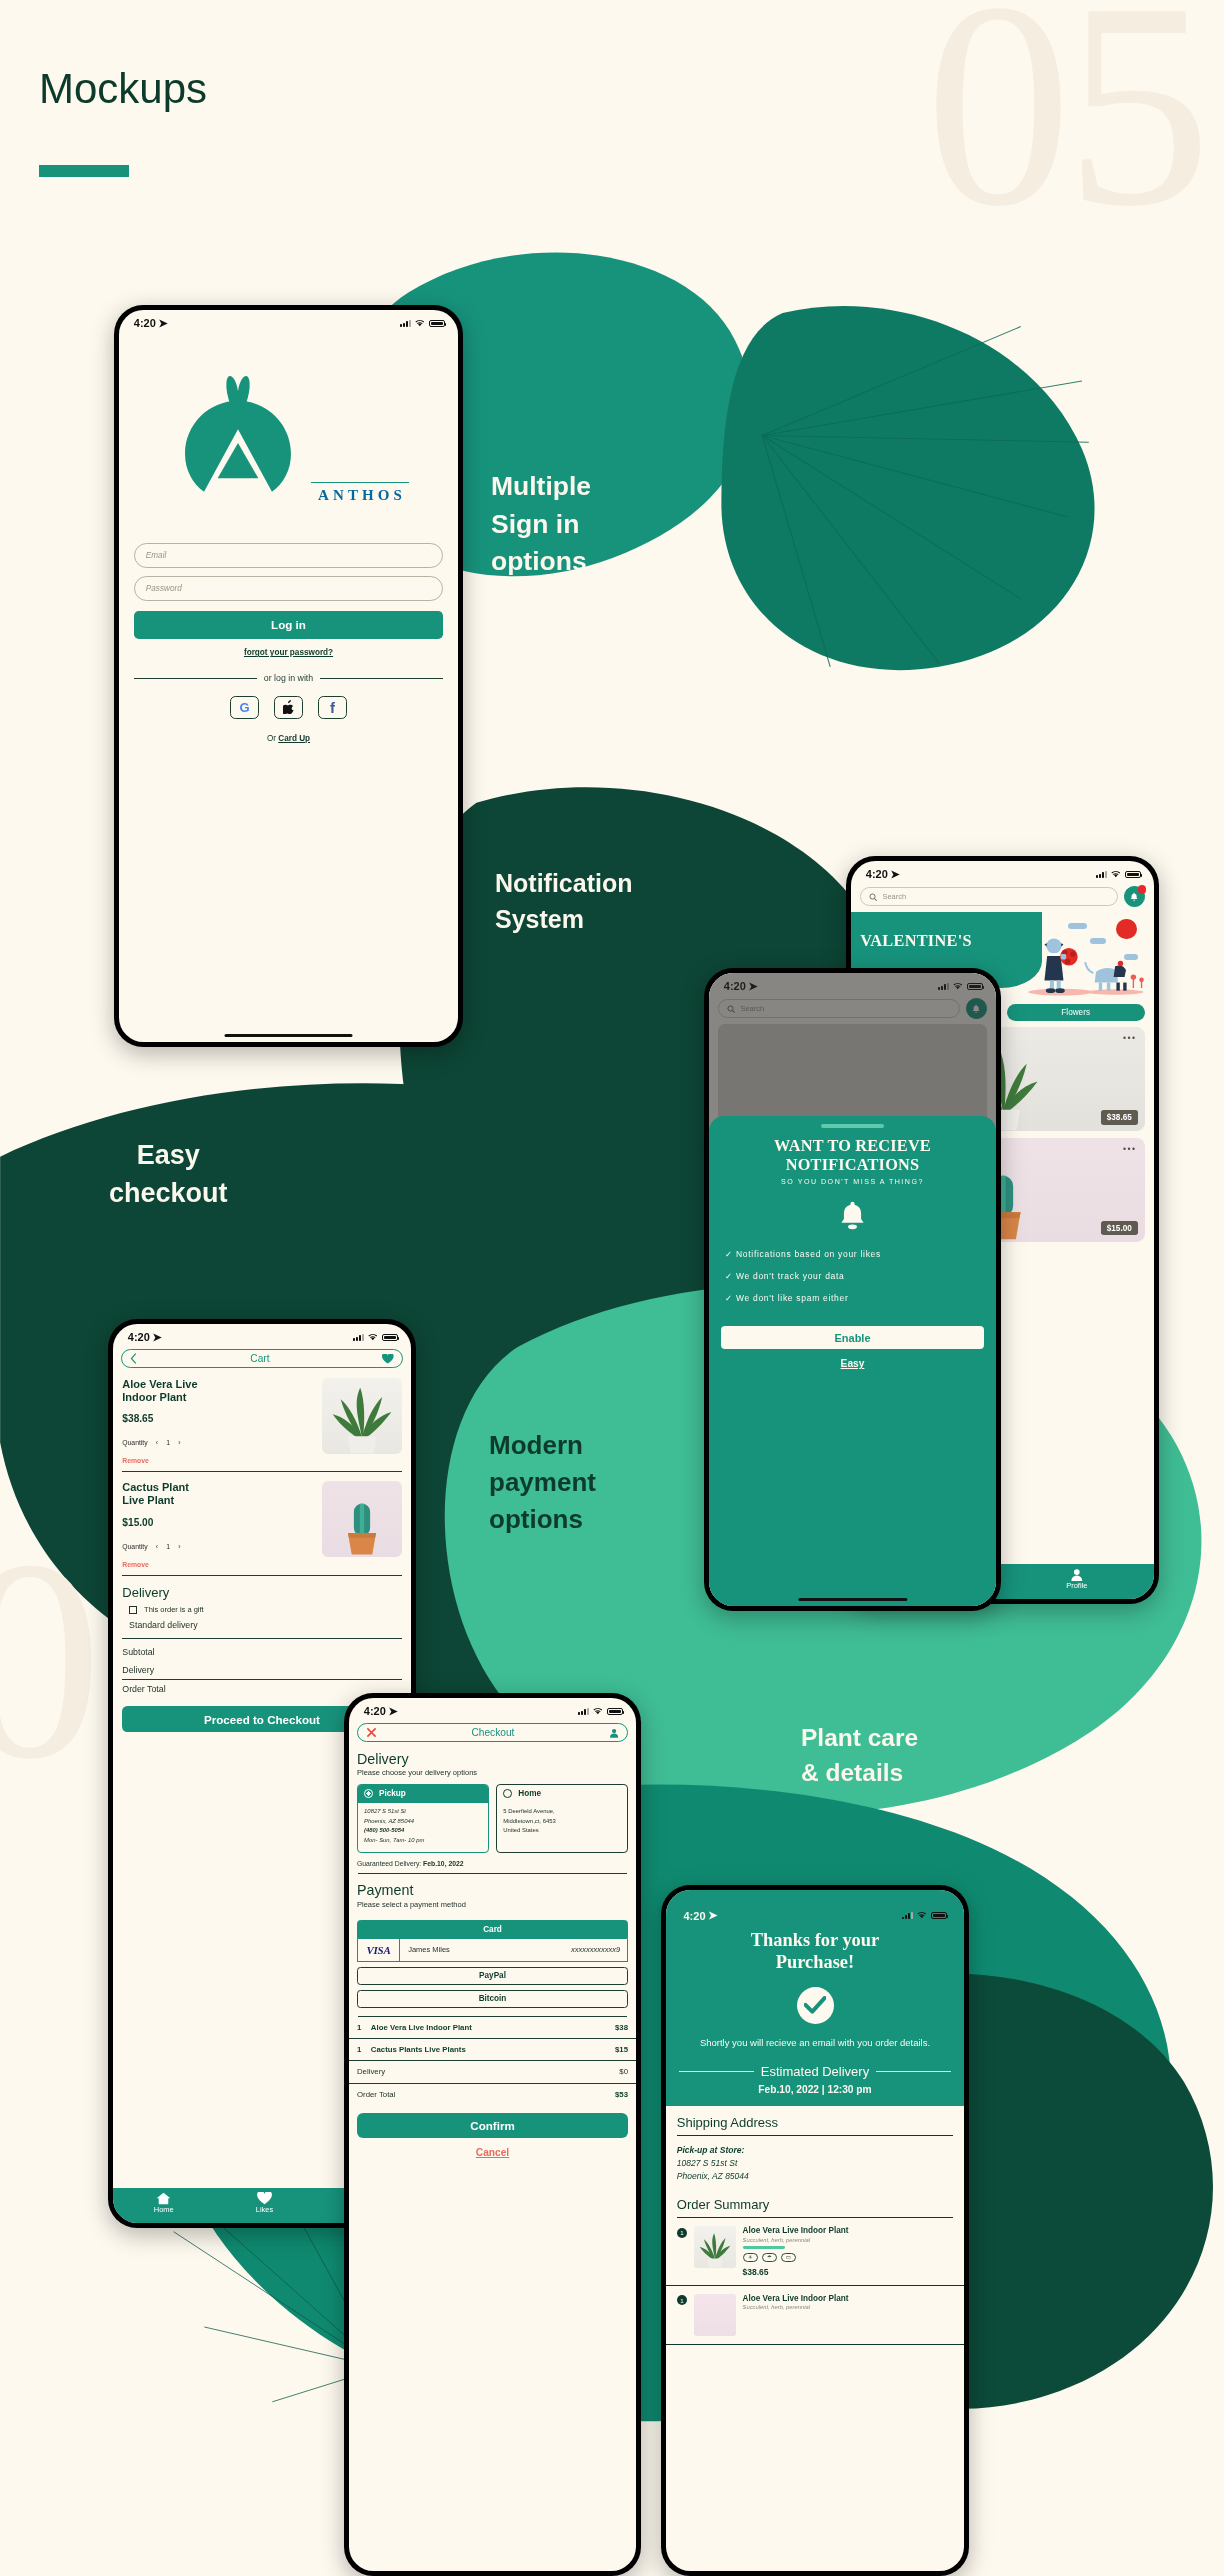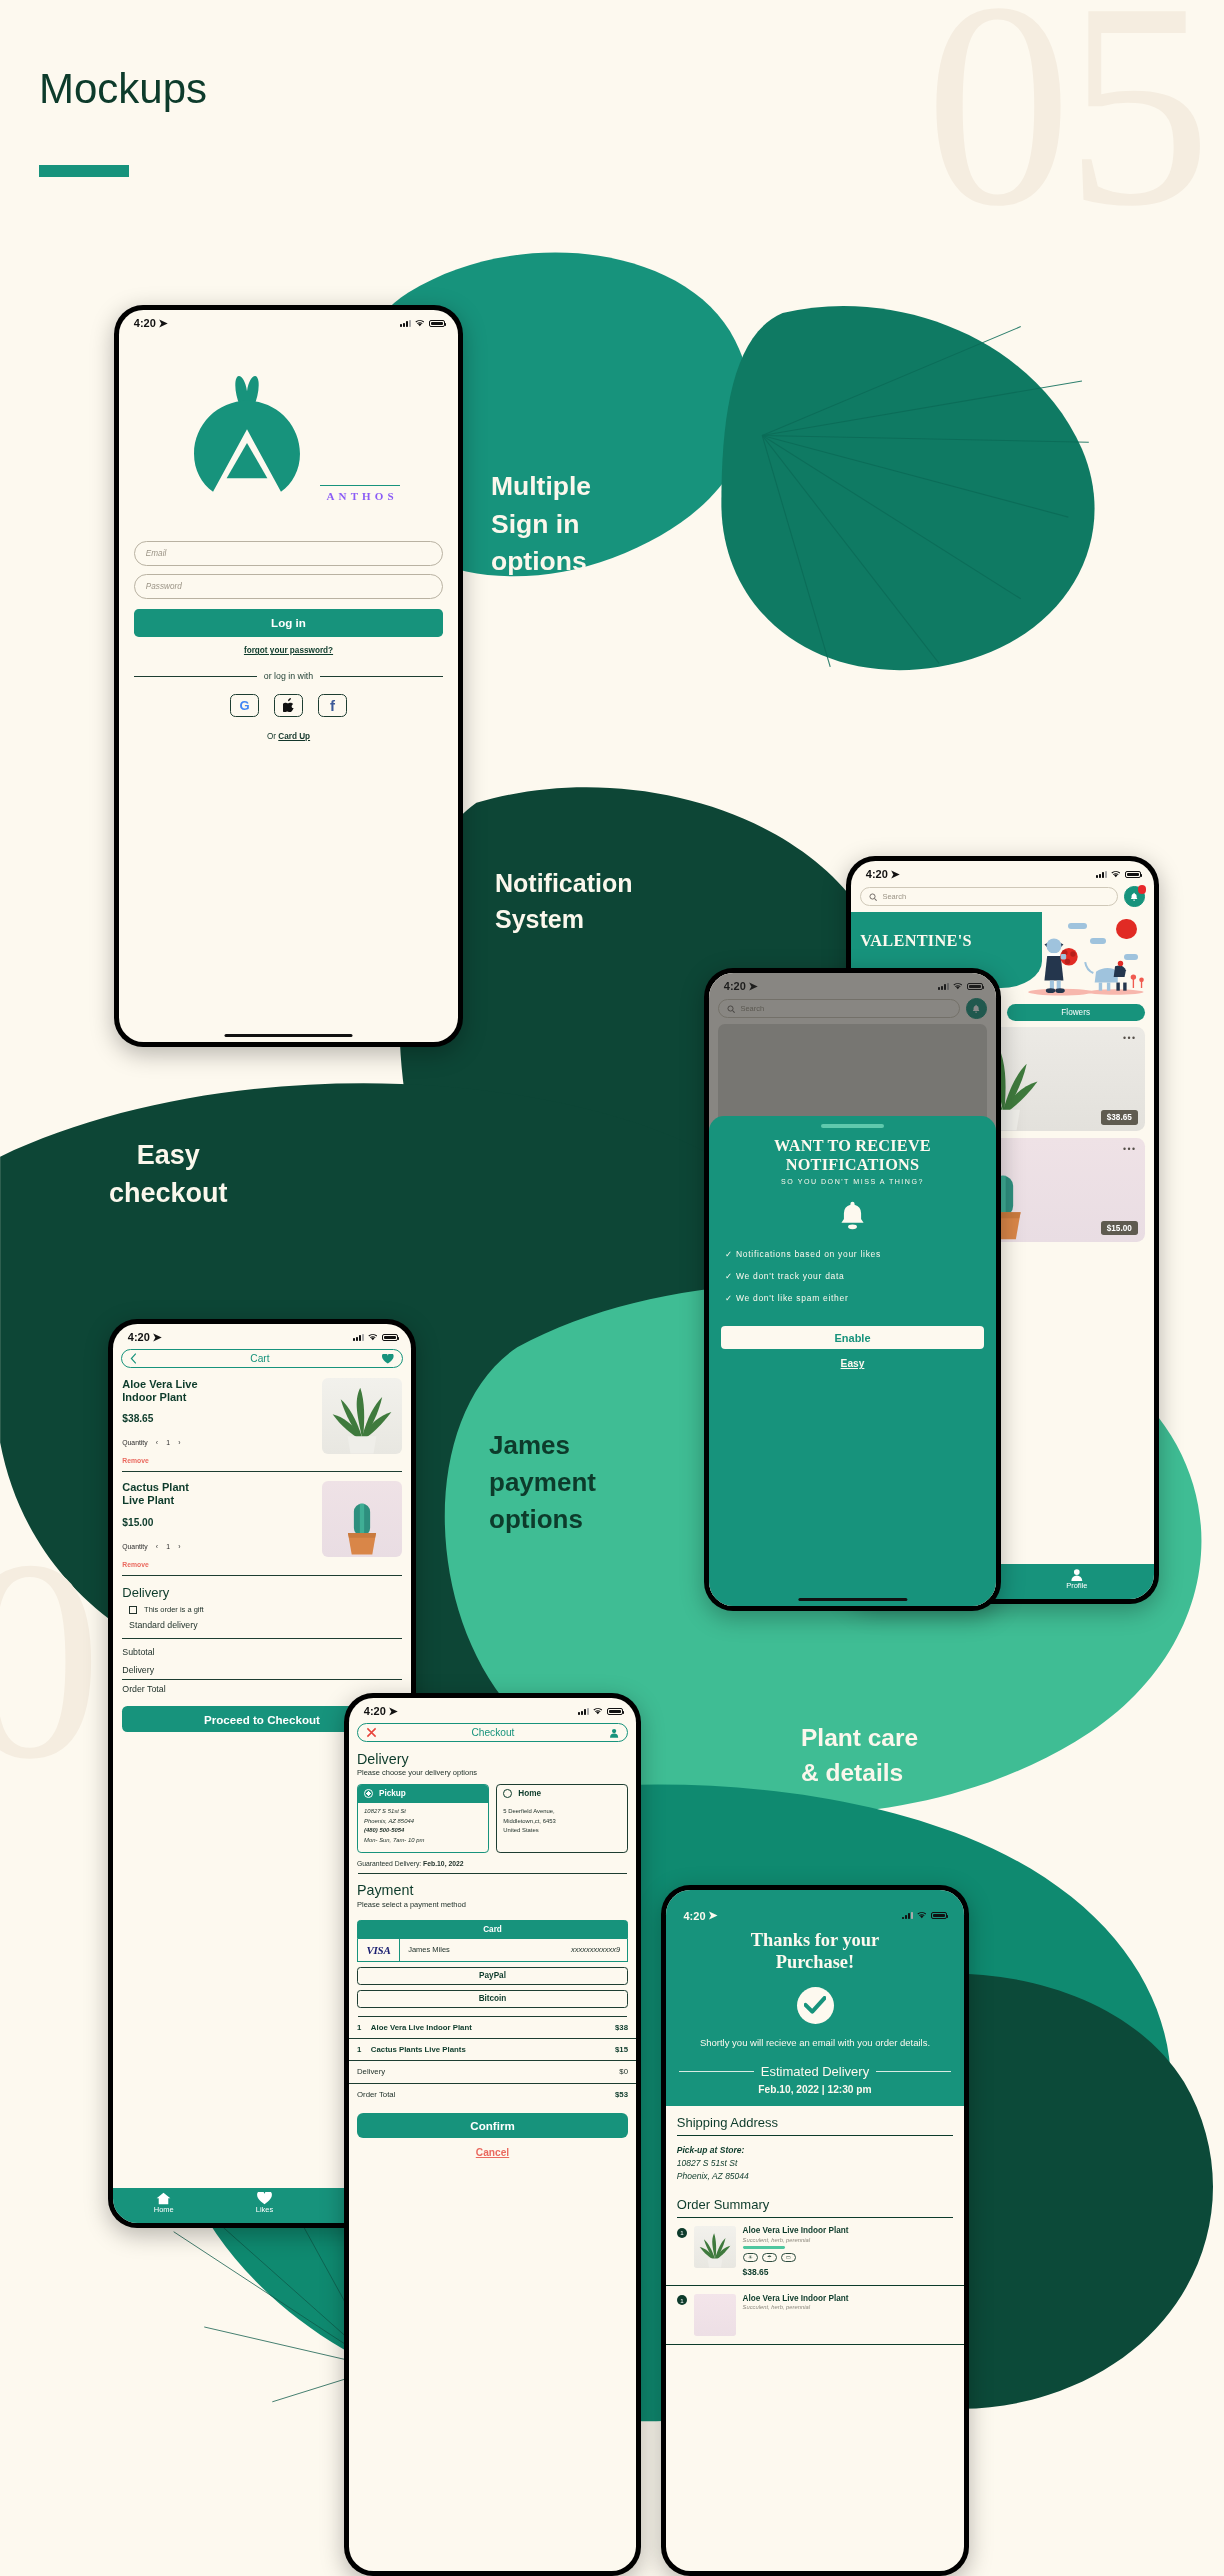--- a/index.html
+++ b/index.html
@@ -59,22 +59,22 @@
   .batt { width:15.6px; height:7.5px; border:1.1px solid #111; border-radius:2px; position:relative; }
   .batt::after{content:"";position:absolute;right:-2.4px;top:2px;width:1.4px;height:3.4px;background:#111;border-radius:0 0.7px 0.7px 0;}
   .batt i{position:absolute;left:1px;top:1px;bottom:1px;width:11.6px;background:#111;border-radius:1px;}
   .home-ind { position:absolute; bottom:4.8px; left:50%; transform:translateX(-50%);
     width:38%; height:3.4px; border-radius:2px; background:#111; }
 
   
   .login { padding:0 15px; text-align:center; }
   .logo-wrap { margin-top:23px; }
   .brand {
-    margin-top:14px; color:#8b5cf6; font-family:"Liberation Serif", serif;
-    font-size:11px; letter-spacing:4.1px; font-weight:700;
+    margin-top:14px; color:#0369a1; font-family:"Liberation Serif", serif;
+    font-size:15px; letter-spacing:4.1px; font-weight:700;
     border-top:0.9px solid #17937c; display:inline-block; padding:3.4px 2.7px 0 6.8px;
   }
   .field {
     margin-top:8.2px; height:25px; border:0.7px solid #b9b2a2; border-radius:13px;
     display:flex; align-items:center; padding:0 11px;
     font-size:8.2px; font-style:italic; color:#9b9486;
   }
   .btn-primary {
     margin-top:9.5px; height:28px; border-radius:4.8px; background:#17937c;
     color:#fff; font-size:11.6px; font-weight:700;
@@ -277,21 +277,21 @@
 </div>
 <div class="caption cap-white" style="left:495px; top:866px; font-size:25px;">
   <div>Notification</div>
   <div>System</div>
 </div>
 <div class="caption cap-white" style="left:109px; top:1136px; font-size:27px;text-align:center;">
   <div>Easy</div>
   <div>checkout</div>
 </div>
 <div class="caption cap-dark" style="left:489px; top:1427px; font-size:26px;">
-  <div>James</div>
+  <div>Modern</div>
   <div>payment</div>
   <div>options</div>
 </div>
 <div class="caption cap-white" style="left:801px; top:1721px; font-size:24.5px;">
   <div>Plant care</div>
   <div>&amp; details</div>
 </div>
 
 <div class="phone" style="left:114px; top:305px; width:349px; height:742px;">
   <div class="screen">

